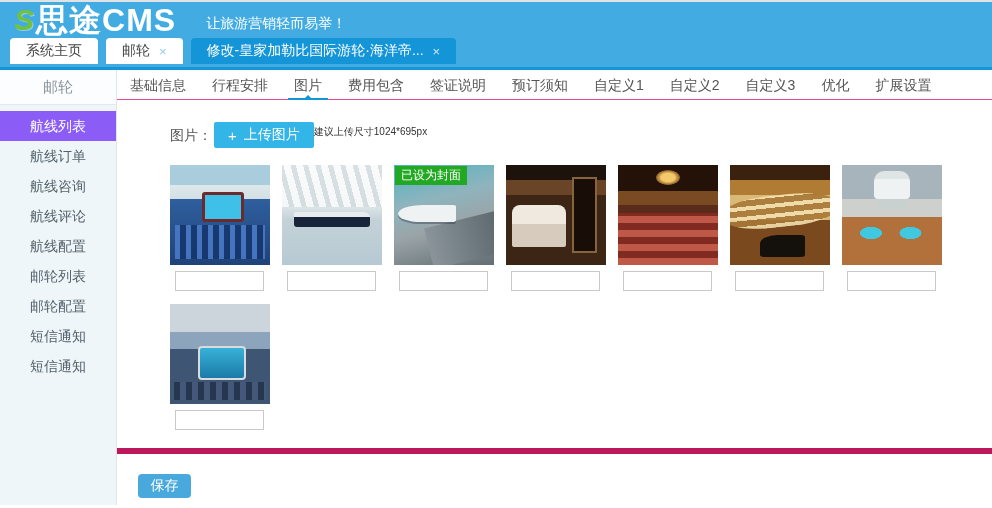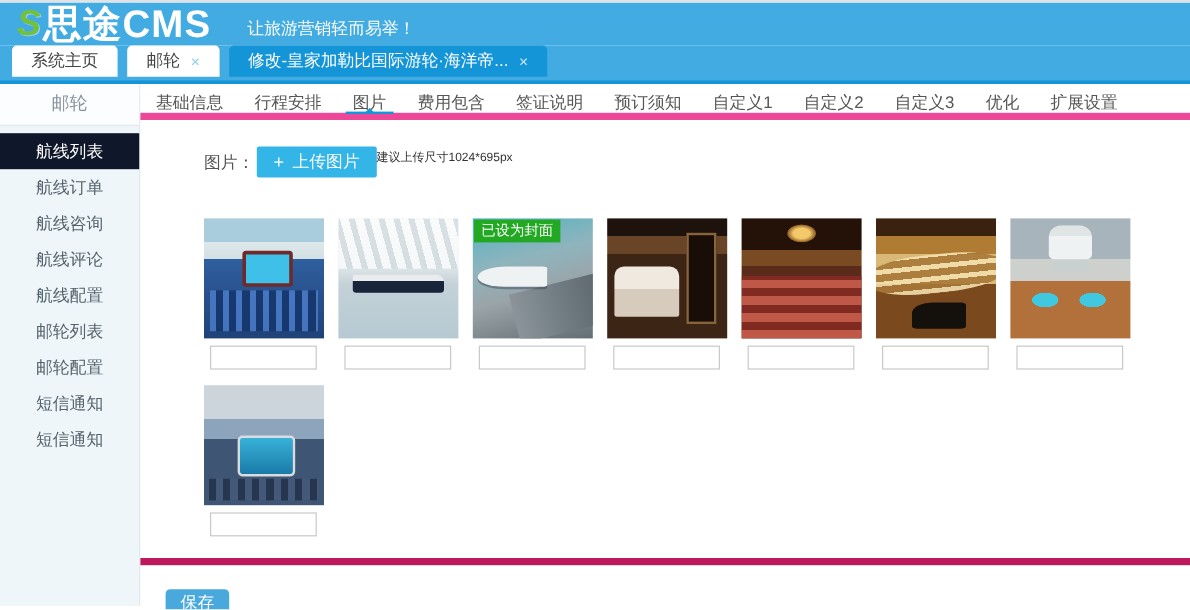--- a/index.html
+++ b/index.html
@@ -21,39 +21,39 @@
   .wtab.active { background:#1495d8; color:#fff; }
   .wtab.active .x { color:#cfe9f8; }
 
   
   .bodywrap { display:flex; height:435px; }
 
   
   .sidebar { width:117px; background:#eff6fa; border-right:1px solid #dfe5e9; flex-shrink:0; }
   .side-title { height:35px; line-height:34px; text-align:center; color:#8a949c; font-size:15px; background:#fbfdfe; border-bottom:1px solid #e2e9ed; margin-bottom:6px; }
   .side-item { height:30px; line-height:30px; text-align:center; font-size:14px; color:#55626b; cursor:pointer; }
-  .side-item.active { background:#0f172a; color:#fff; }
+  .side-item.active { background:#8b5cf6; color:#fff; }
 
   
   .main { flex:1; display:flex; flex-direction:column; background:#fff; }
-  .main-tabs { display:flex; height:30px; align-items:stretch; border-bottom:6px solid #ec4899; flex-shrink:0; }
+  .main-tabs { display:flex; height:30px; align-items:stretch; border-bottom:1px solid #ec4899; flex-shrink:0; }
   .mtab { padding:0 13px; font-size:14px; color:#555; line-height:30px; position:relative; cursor:pointer; white-space:nowrap; }
   .mtab .underline { display:none; }
   .mtab.active .underline { display:block; position:absolute; left:7px; right:7px; bottom:-1px; height:2px; background:#1495d8; }
   .mtab .caret { display:none; }
   .mtab.active .caret { display:block; position:absolute; bottom:-1px; left:50%; margin-left:-5px; width:0; height:0; border-left:5px solid transparent; border-right:5px solid transparent; border-bottom:5px solid #1495d8; }
 
   .content { padding:22px 28px 0 53px; }
   .form-row { display:flex; align-items:flex-start; }
   .form-label { font-size:14px; color:#555; line-height:26px; }
   .upload-btn { background:#33b5e7; color:#fff; border:none; height:26px; padding:0 14px; font-size:14px; border-radius:2px; display:flex; align-items:center; gap:7px; cursor:pointer; margin-left:2px; }
   .upload-btn .plus { font-size:15px; line-height:1; }
   .hint { font-size:10px; color:#333; line-height:17px; margin-top:1px; }
 
-  .gallery { margin-top:34px; display:flex; flex-wrap:wrap; column-gap:11px; row-gap:13px; width:790px; }
+  .gallery { margin-top:17px; display:flex; flex-wrap:wrap; column-gap:11px; row-gap:13px; width:790px; }
   .card { width:101px; }
   .thumb { width:100px; height:100px; position:relative; overflow:hidden; cursor:pointer; }
   .thumb::before, .thumb::after { content:""; position:absolute; }
   .caption-input { display:block; margin:6px 0 0 5px; width:89px; height:20px; border:1px solid #c9c9c9; background:#fff; font-size:12px; padding:0 4px; }
   .cover-badge { position:absolute; top:1px; left:1px; background:#22a822; color:#fff; font-size:12px; line-height:1; padding:3px 6px 4px; z-index:2; }
 
   
   .t1 { background:linear-gradient(180deg,#a9cddc 0%,#a9cddc 20%,#dde8ea 20%,#d2e0e5 34%,#2f5f9e 34%,#1f4278 100%); }
   .t1::before { left:32%; top:27%; width:36%; height:24%; background:#3fc0e8; border:3px solid #6e2a2a; border-radius:3px; }
   .t1::after { left:5%; right:5%; top:60%; bottom:6%; background:repeating-linear-gradient(90deg,#4a7cc8 0 5px,#15356b 5px 11px); opacity:.85; }

